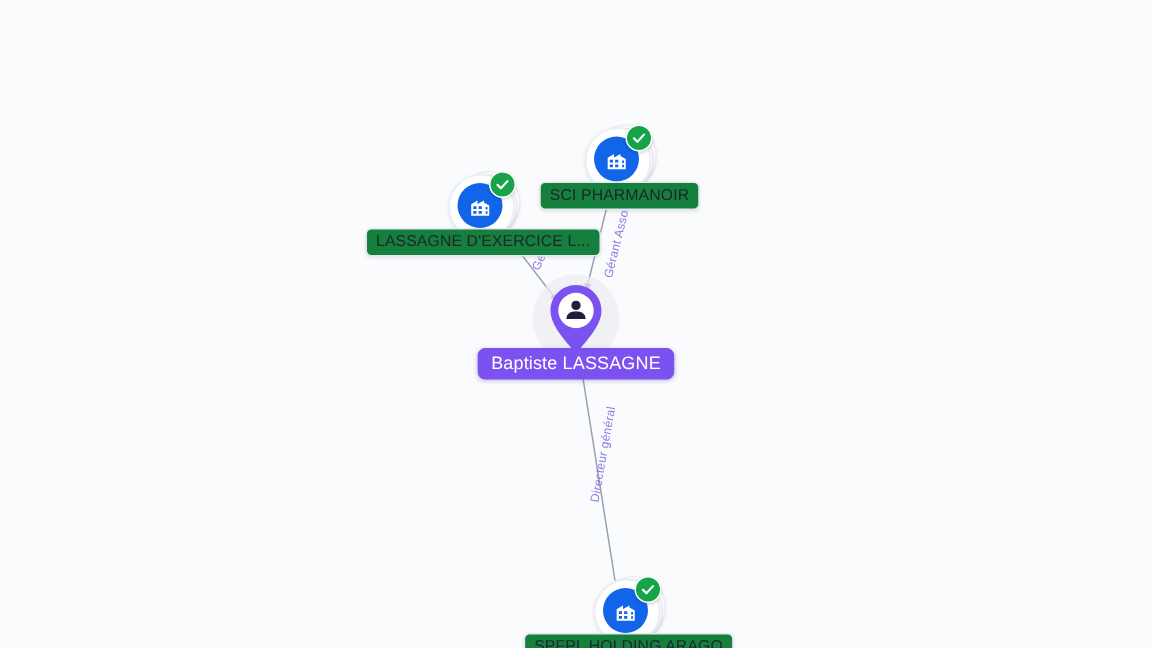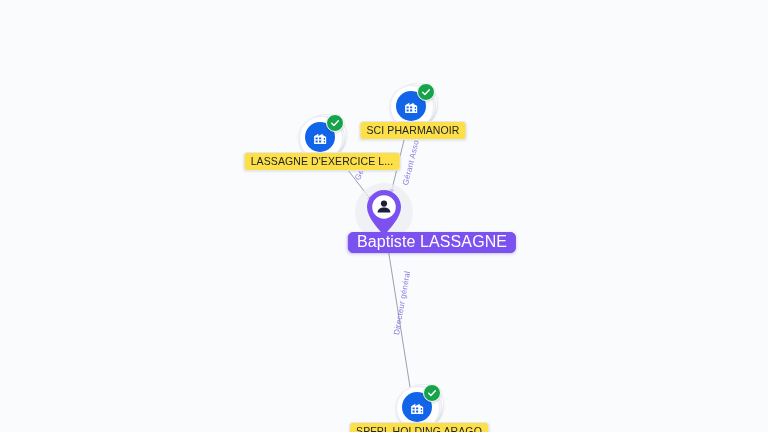--- a/index.html
+++ b/index.html
@@ -104,39 +104,38 @@
     left: -20px; top: -24px;
     width: 40px; height: 48px;
   }
   .person-pin svg { display: block; }
 
   
   .node-label {
     position: absolute;
     transform: translateX(-50%);
     white-space: nowrap;
-    background: #fde047;
+    background: #15803d;
     border: 1px solid #e4e7ee;
     border-radius: 4px;
     padding: 2px 6px 3px 6px;
     font-size: 10.5px;
     line-height: 12px;
     color: #20242c;
     box-shadow: 0 1px 2px rgba(40,50,80,0.10);
     letter-spacing: .1px;
   }
   .node-label.primary {
     background: #7b51f0;
     border: 1px solid #7b51f0;
     color: #ffffff;
     border-radius: 5px;
     padding: 3px 8px 4px 8px;
-    font-size: 16px;
+    font-size: 12px;
     box-shadow: 0 1px 3px rgba(90,50,190,0.30);
-    margin-left: 48px;
   }
 
   
   .edge-label {
     position: absolute;
     white-space: nowrap;
     font-size: 8px;
     line-height: 9px;
     color: #8b7ae0;
     letter-spacing: .2px;

